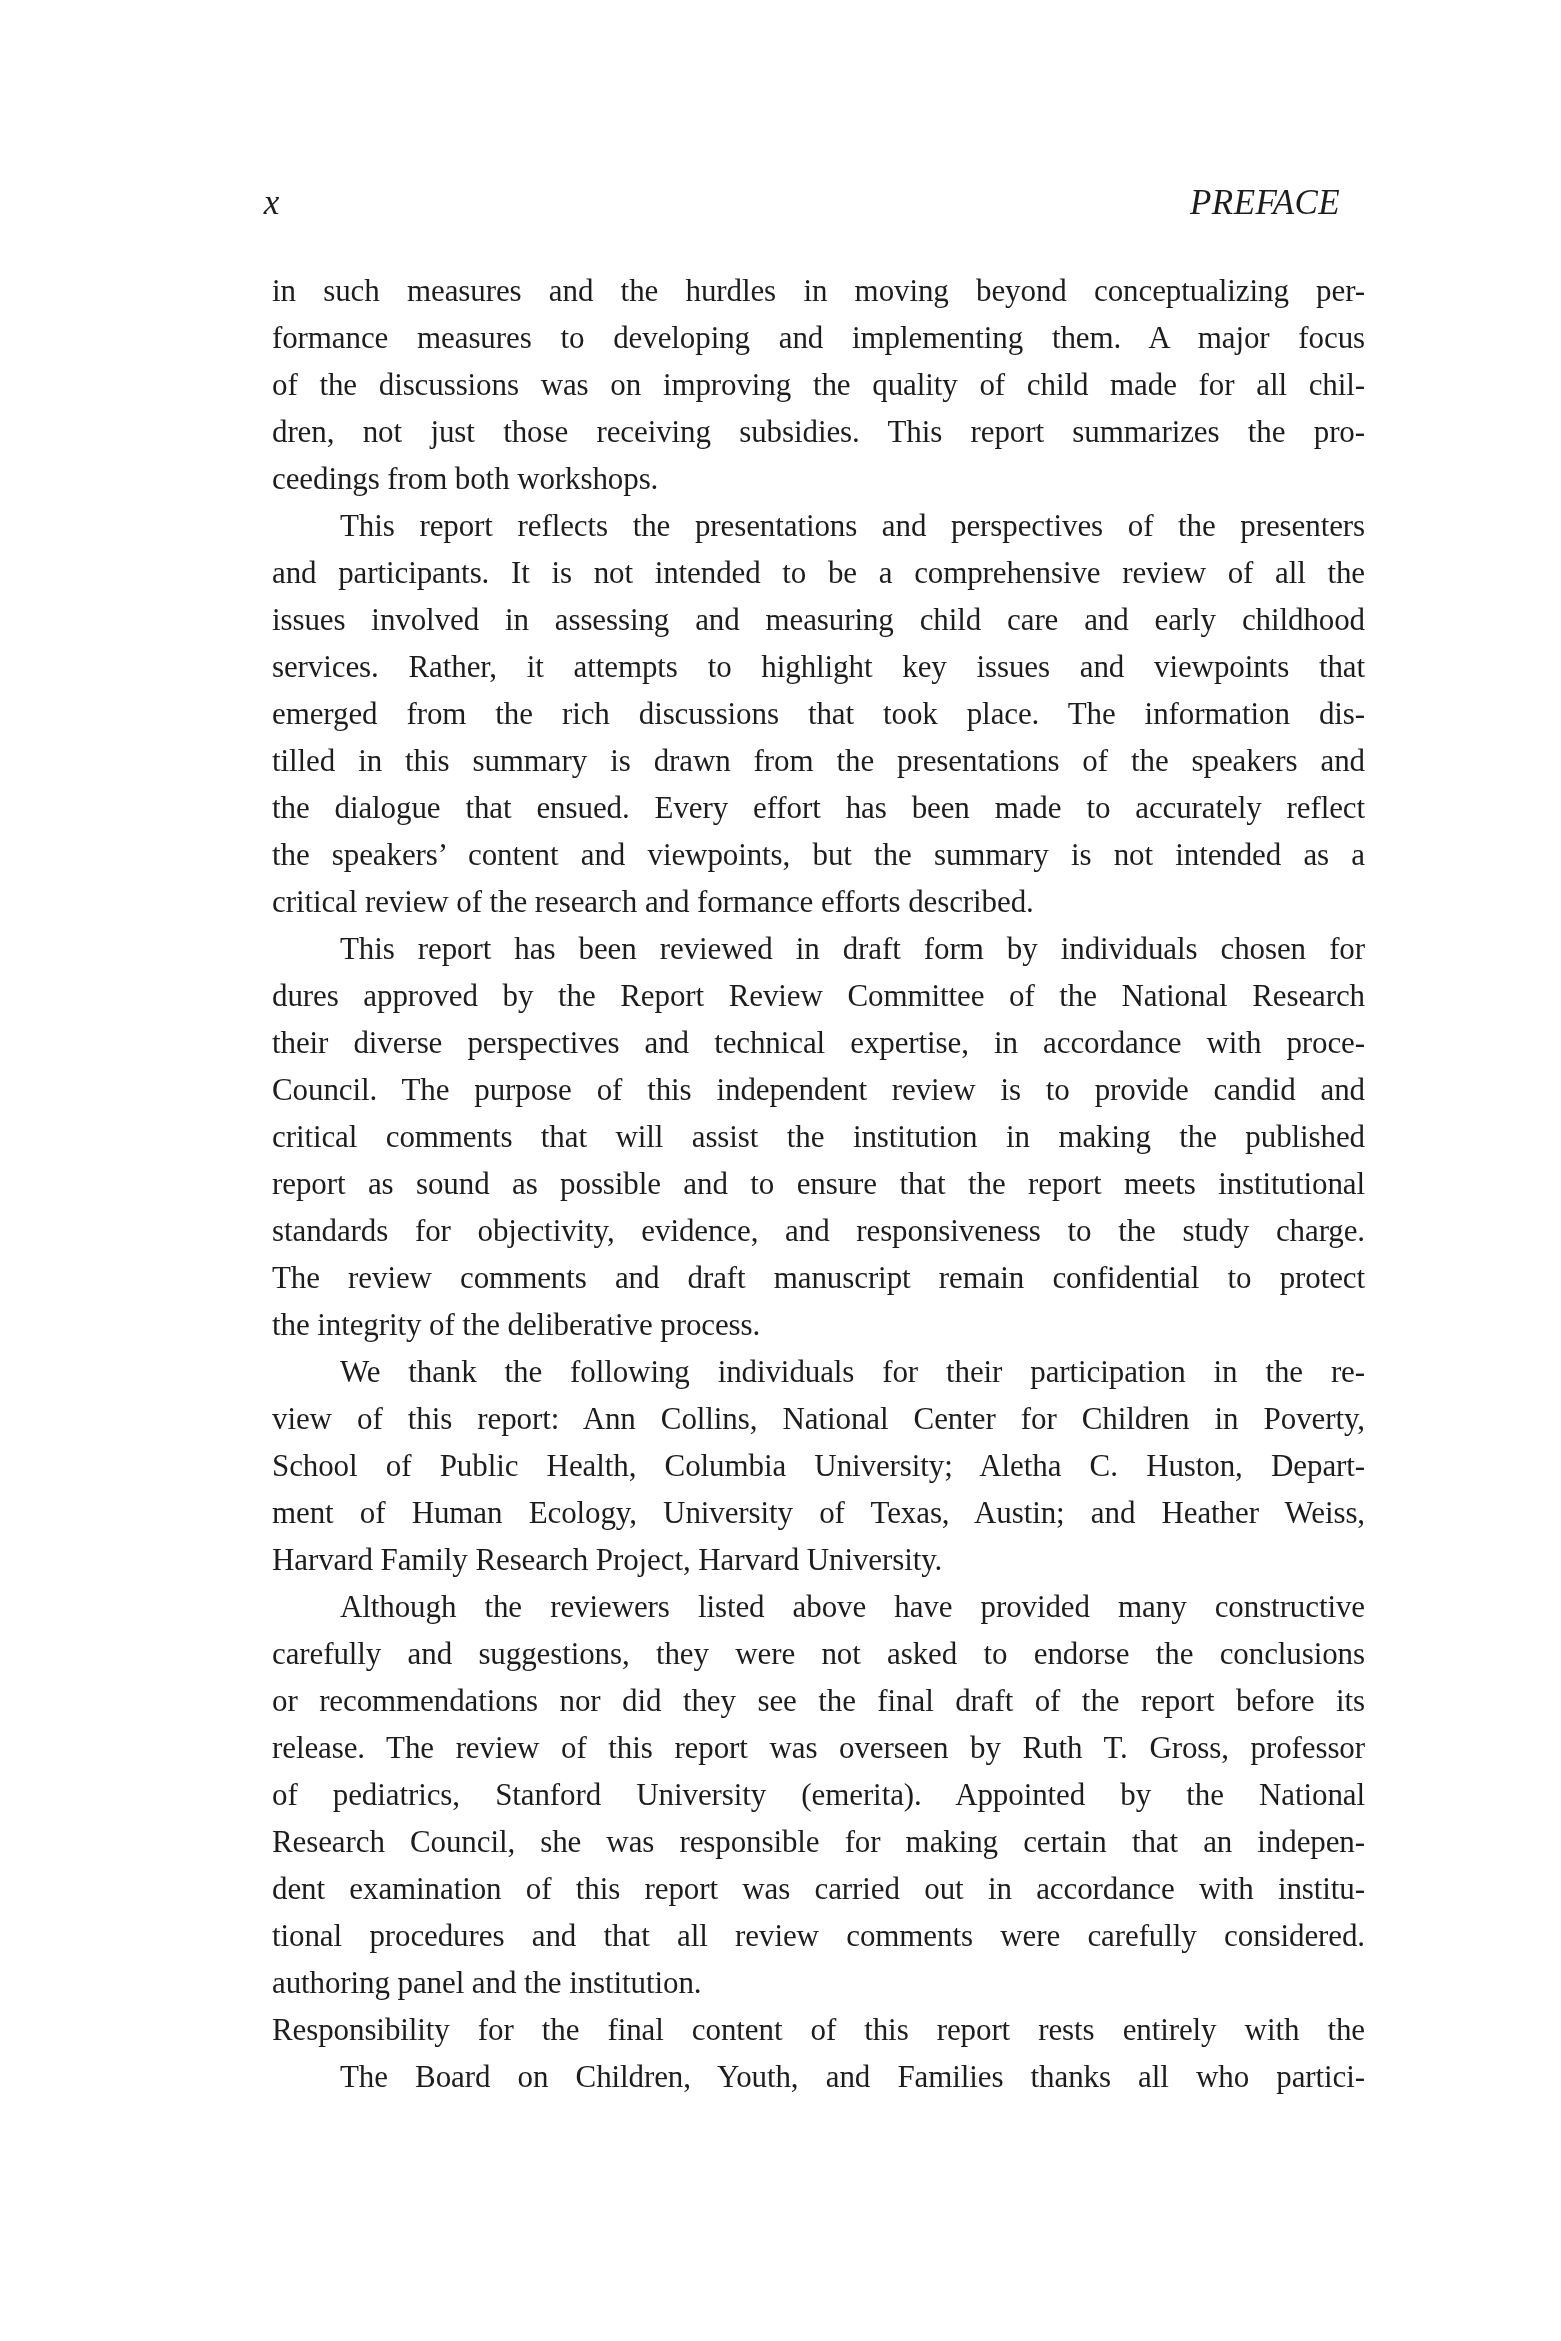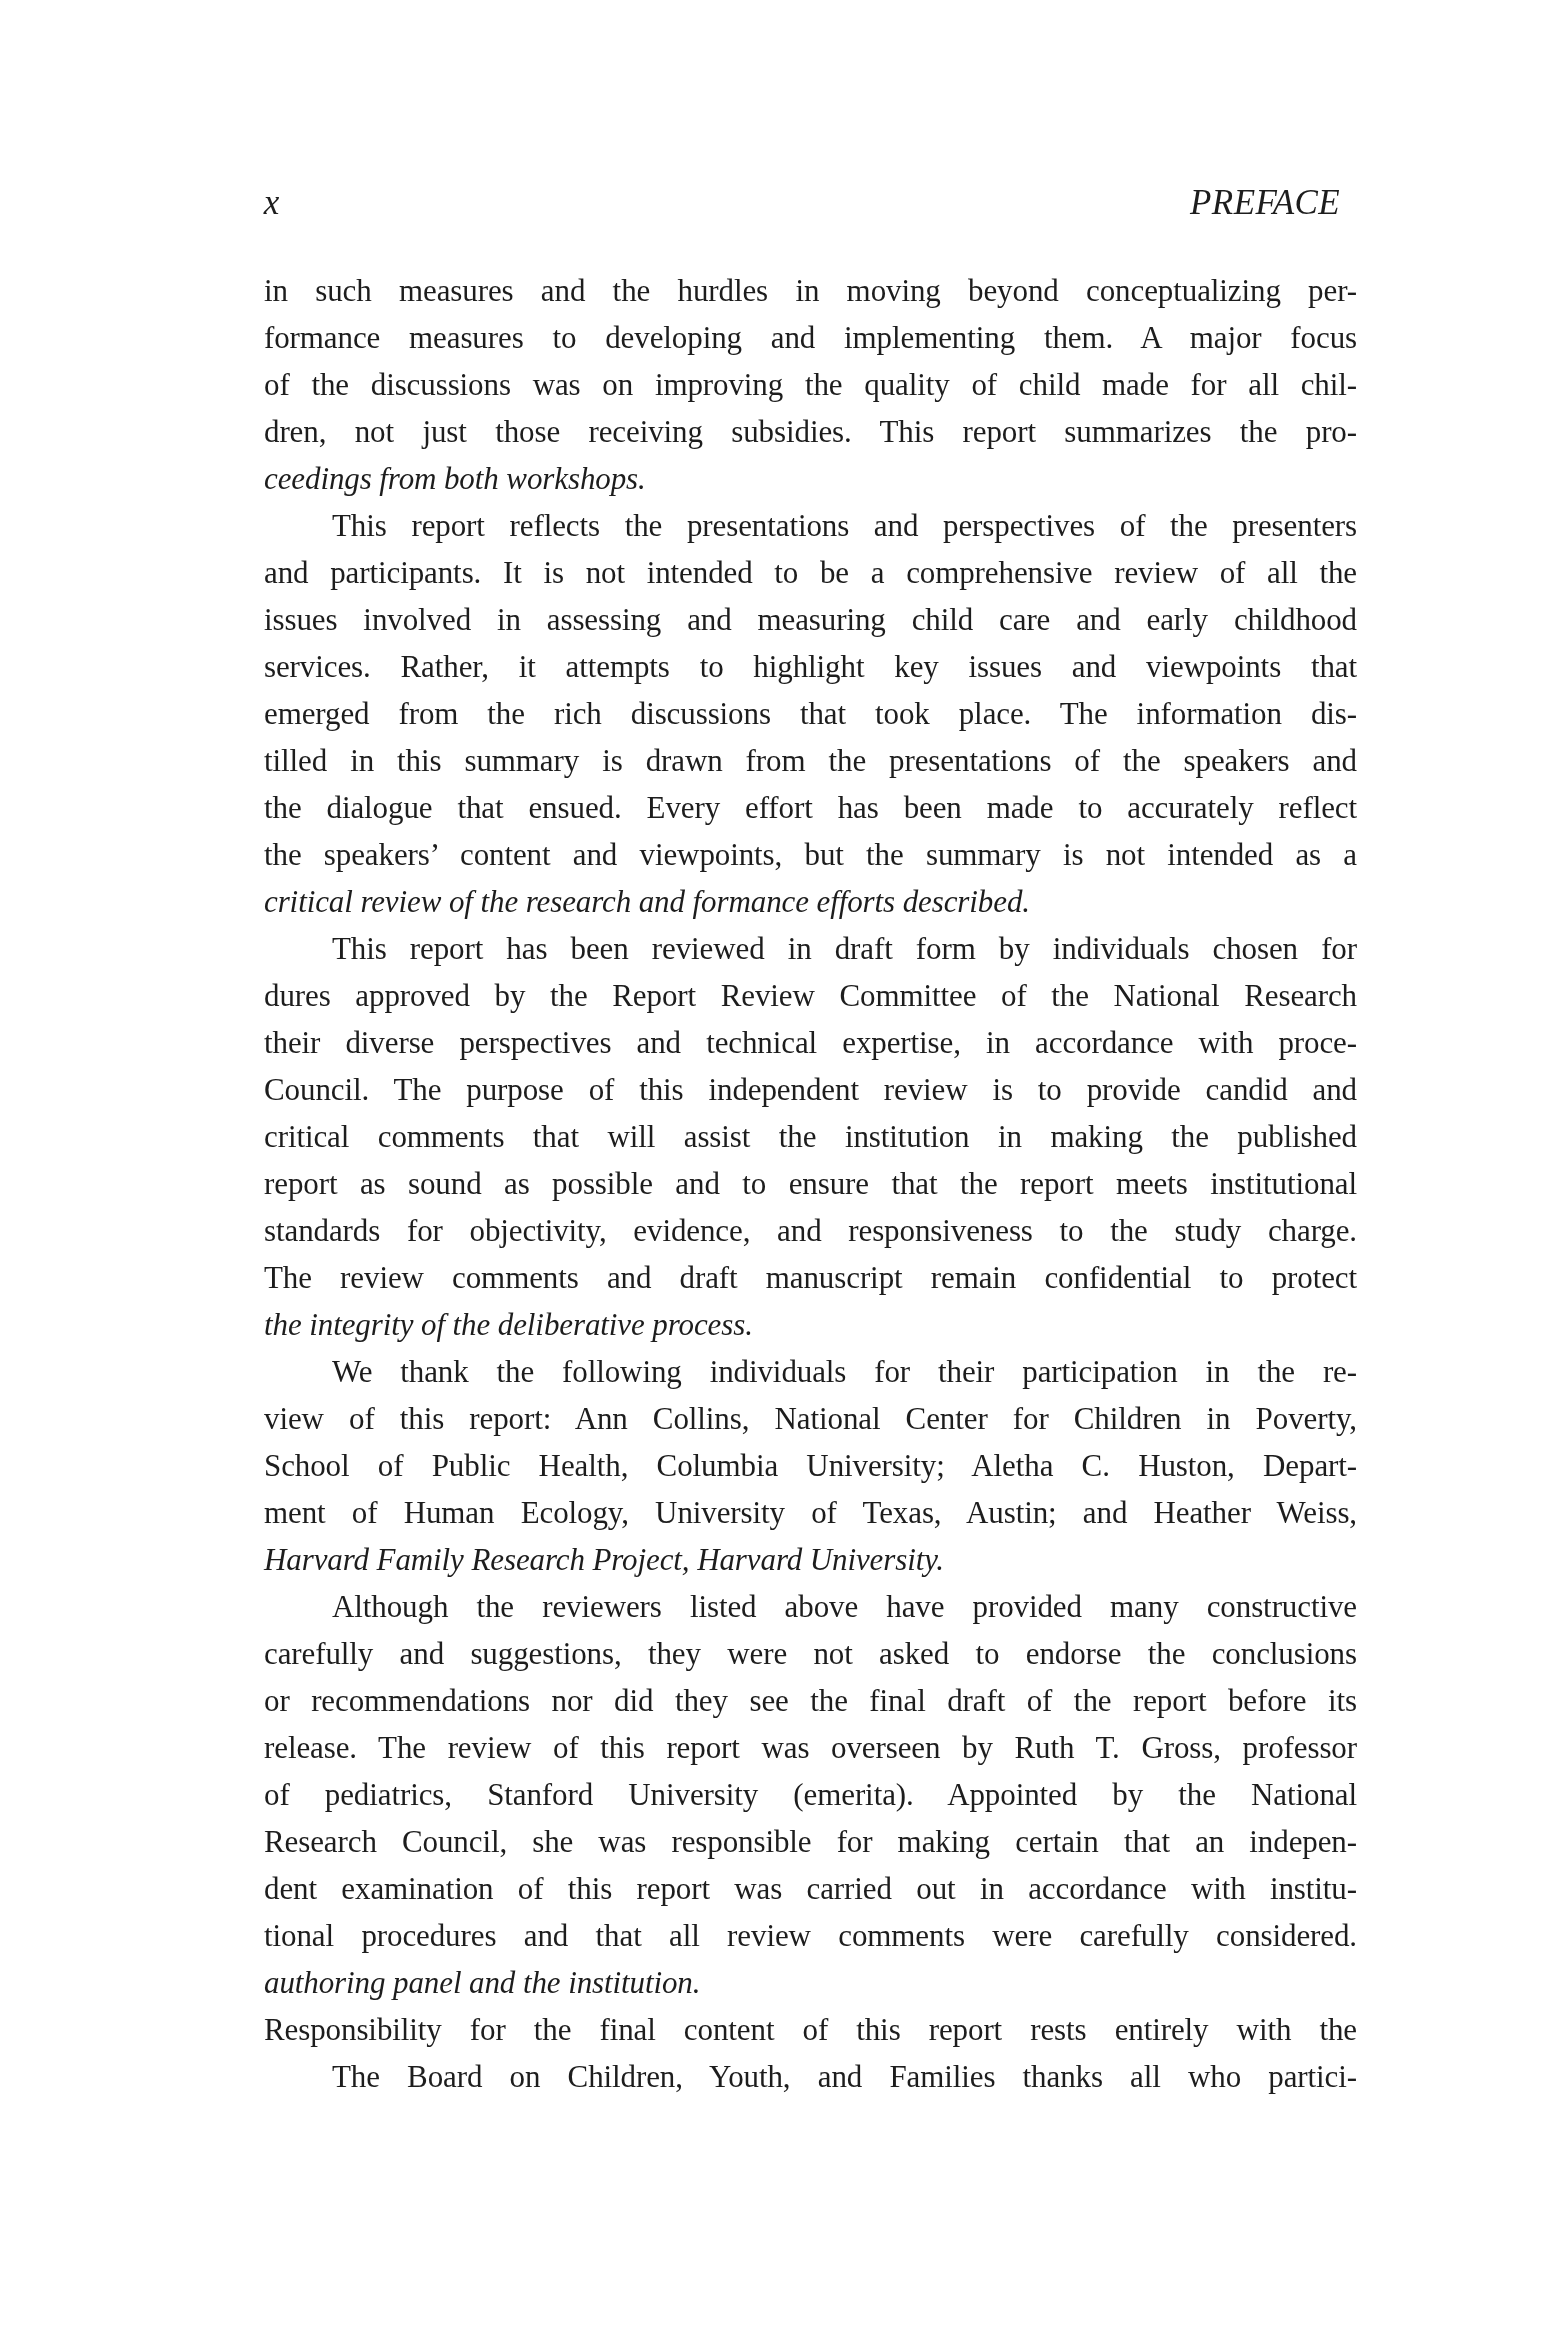--- a/index.html
+++ b/index.html
@@ -33,40 +33,39 @@
   }
   .head-title {
     position: absolute;
     right: 13px;
     top: 0;
     letter-spacing: 0.4px;
   }
   .text-block {
     position: absolute;
     top: 267px;
-    left: 264px;
+    left: 272px;
     width: 1093px;
   }
   .line {
     height: 47px;
     line-height: 47px;
     font-size: 31px;
     white-space: nowrap;
     text-align: justify;
     text-align-last: justify;
     text-justify: inter-word;
     letter-spacing: -0.1px;
   }
   .line.indent {
     padding-left: 68px;
   }
   .line.para-end {
     text-align: right;
     text-align-last: left;
-    font-style: italic;
   }
 </style>
 </head>
 <body>
 
 <div class="page">
 
   <div class="running-head">
     <span class="folio">x</span>
     <span class="head-title">PREFACE</span>

